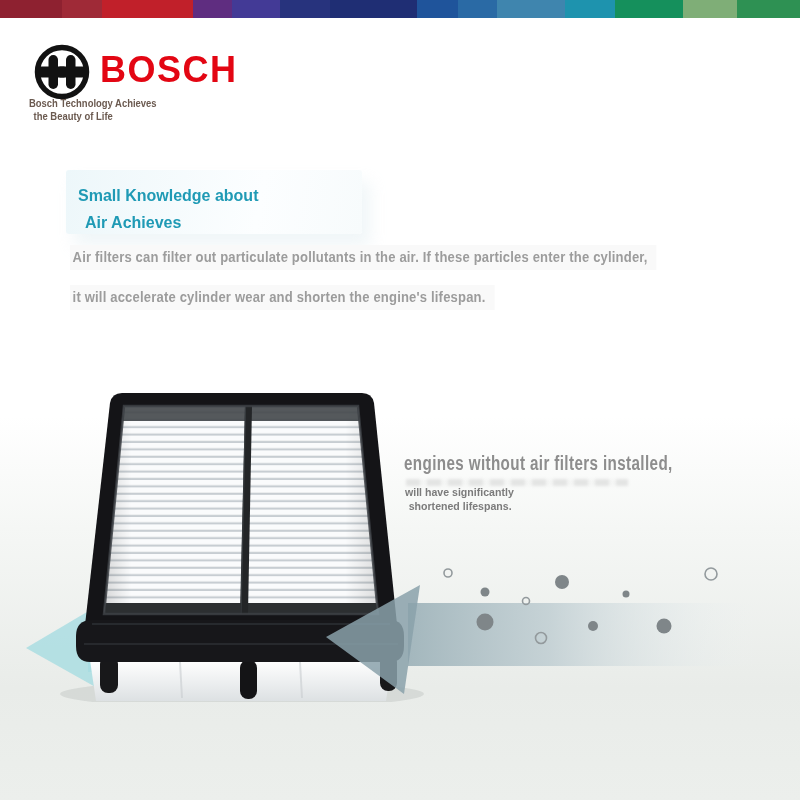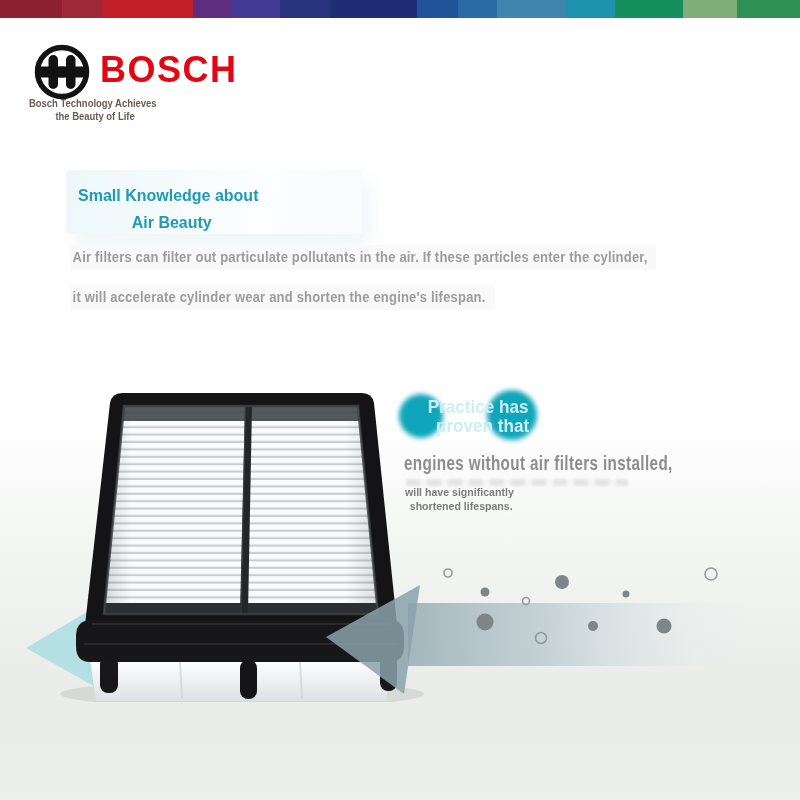--- a/index.html
+++ b/index.html
@@ -1,20 +1,19 @@
 <!DOCTYPE html>
 <html><head>
 <meta charset="utf-8">
 <style>
   html,body{margin:0;padding:0;}
   .canvas{
     position:relative;width:800px;height:800px;overflow:hidden;
     font-family:"Liberation Sans",sans-serif;
     background:linear-gradient(to bottom,#ffffff 0%,#ffffff 52%,#f5f7f5 66%,#e9ece9 86%,#ecefec 100%);
-    text-align:center;
   }
   
   .top-strip{position:absolute;left:0;top:0;width:800px;height:18px;display:flex;}
   .strip-seg{height:18px;}
   
   .logo-svg{position:absolute;left:34px;top:44px;}
   .bosch-name{
     position:absolute;left:100px;top:49px;font-size:36px;font-weight:700;
     letter-spacing:1.5px;color:#e30613;transform:scaleX(1.0);transform-origin:0 0;
   }
@@ -103,21 +102,21 @@
 
   <div class="bosch-name" style="color: rgb(227, 6, 19);">BOSCH</div>
   <div class="tagline" style="color: rgb(107, 90, 80);">
     <span class="t1">Bosch Technology Achieves</span>
     <span class="t2">the Beauty of Life</span>
   </div>
 
   <div class="heading-block"></div>
   <div class="heading-text" style="color: rgb(31, 154, 181);">
     <span class="h1">Small Knowledge about</span>
-    <span class="h2">Air Beauty</span>
+    <span class="h2">Air Achieves</span>
   </div>
 
   <div class="intro-line intro-1" style="color: rgb(156, 156, 156);">
     <span>Air filters can filter out particulate pollutants in the air. If these particles enter the cylinder,</span>
   </div>
   <div class="intro-line intro-2" style="color: rgb(156, 156, 156);">
     <span>it will accelerate cylinder wear and shorten the engine's lifespan.</span>
   </div>
 
   <svg class="left-arrow-svg" width="116" height="104" viewBox="16 598 116 104">
@@ -188,28 +187,20 @@
         <circle cx="526" cy="601" r="3.5" fill="none" stroke="#939a9d" stroke-width="1.6"></circle>
         <circle cx="626" cy="594" r="3.5" fill="#7f8689"></circle>
         <circle cx="711" cy="574" r="6" fill="none" stroke="#939a9d" stroke-width="1.6"></circle>
         <circle cx="485" cy="622" r="8.5" fill="#7f8689"></circle>
         <circle cx="541" cy="638" r="5.5" fill="none" stroke="#939a9d" stroke-width="1.6"></circle>
         <circle cx="593" cy="626" r="5" fill="#7f8689"></circle>
         <circle cx="664" cy="626" r="7.5" fill="#7f8689"></circle>
       </g>
   </svg>
 
-  <div class="badge">
-    <div class="blob blob-l" style="background: rgb(15, 165, 186);"></div>
-    <div class="blob blob-r" style="background: rgb(15, 165, 186);"></div>
-    <div class="badge-text" style="color: rgb(205, 238, 244);">
-      <span class="b1">Practice has</span>
-      <span class="b2">proven that</span>
-    </div>
-  </div>
 
   <div class="claim-headline" style="color: rgb(141, 141, 141);">engines without air filters installed,</div>
   <div class="ghost-line"></div>
   <div class="claim-sub">
     <span class="s1">will have significantly</span>
     <span class="s2">shortened lifespans.</span>
   </div>
 
 </div>
 

